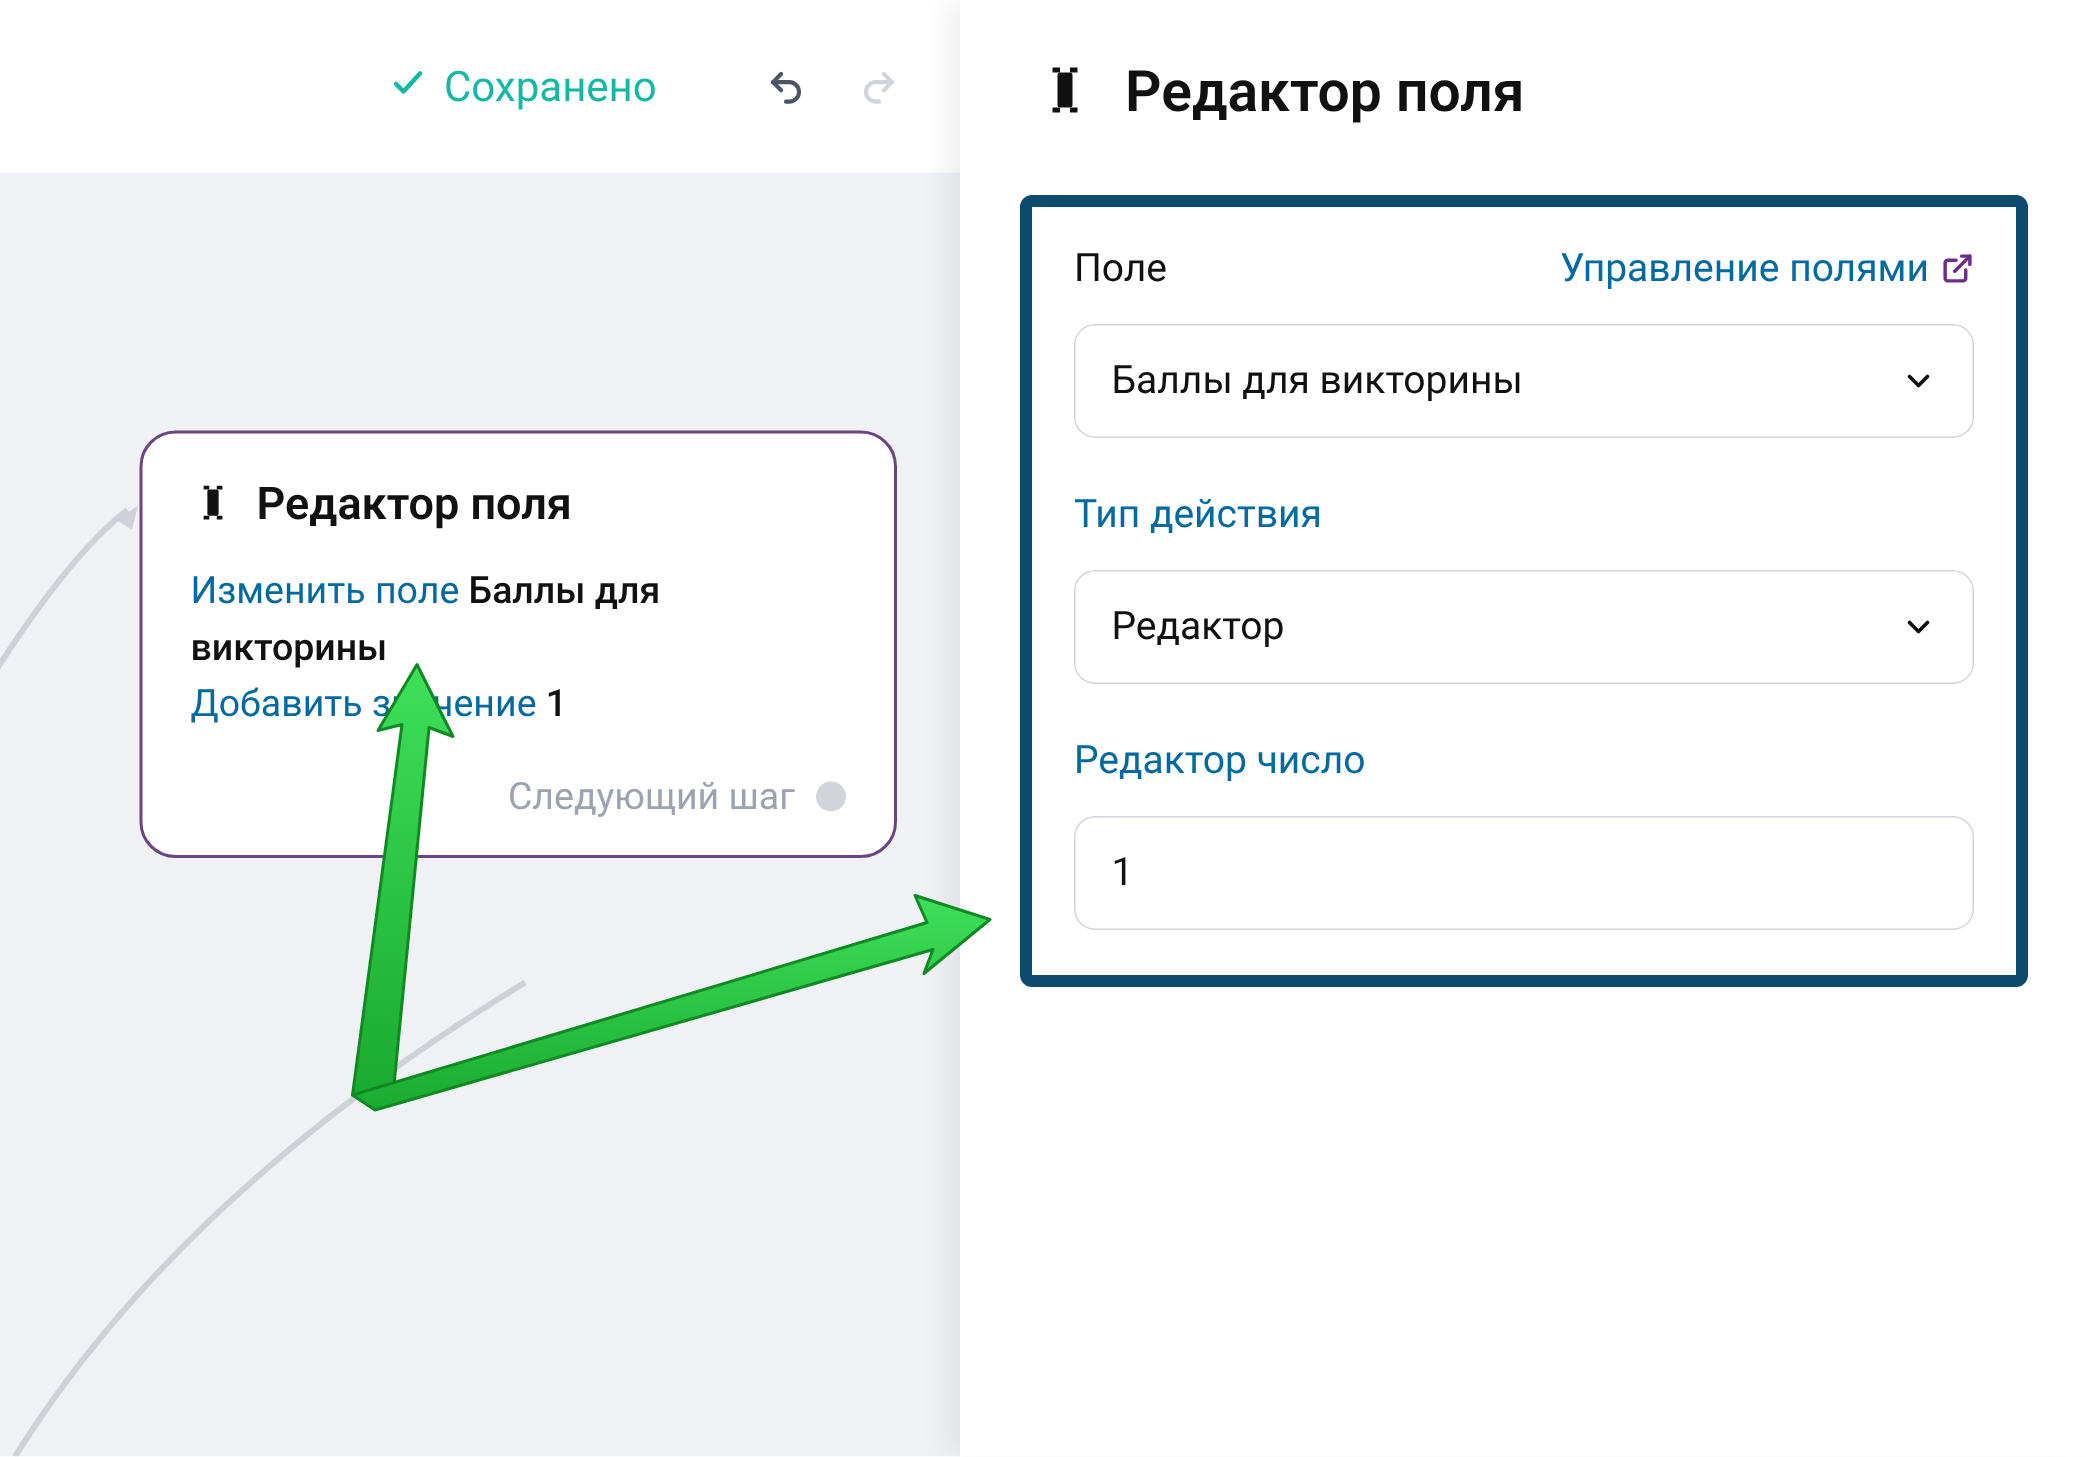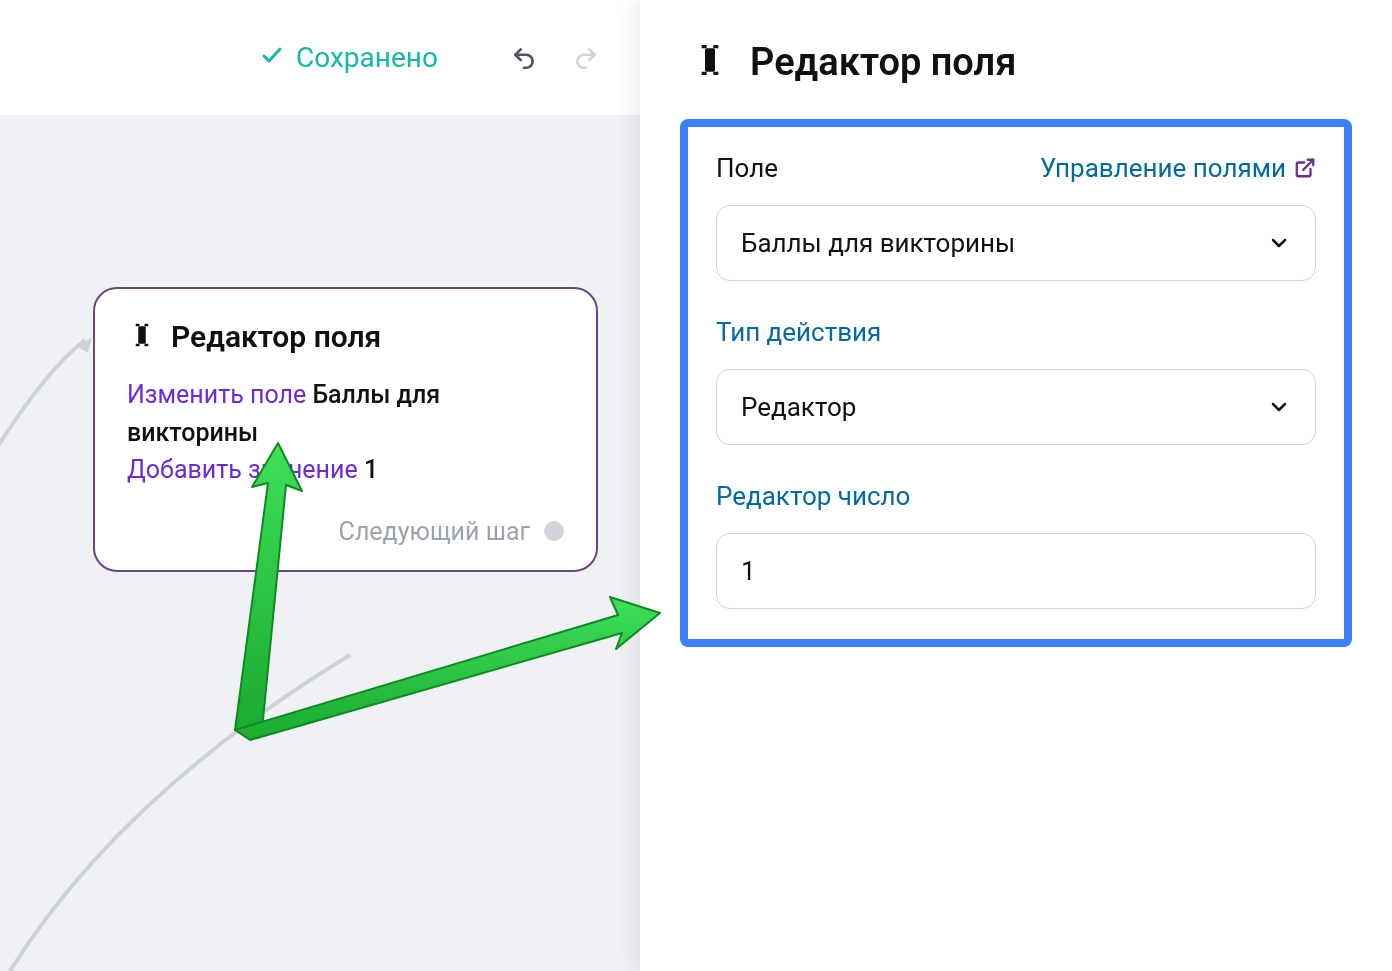--- a/index.html
+++ b/index.html
@@ -82,21 +82,21 @@
     .node-title {
       font-size: 30px;
       font-weight: 600;
       color: #111;
     }
     .node-body {
       font-size: 25px;
       line-height: 1.5;
       margin-bottom: 28px;
     }
-    .node-body .muted { color: #6d28d9; }
+    .node-body .muted { color: #0369a1; }
     .node-body .bold { color: #111; font-weight: 500; }
     .next-step {
       display: flex;
       align-items: center;
       justify-content: flex-end;
       gap: 14px;
       color: #9ca3af;
       font-size: 25px;
       text-align: right;
     }
@@ -144,22 +144,22 @@
       gap: 20px;
       padding: 40px 50px 30px;
     }
     .panel-header svg { width: 40px; height: 40px; }
     .panel-title {
       font-size: 38px;
       font-weight: 600;
       color: #111;
     }
     .highlight-box {
-      margin: 5px 40px;
-      border: 8px solid #3b82f6;
+      margin: 16px 40px;
+      border: 8px solid #0c4a6e;
       border-radius: 8px;
       padding: 26px 28px 30px;
     }
     .field-row {
       display: flex;
       justify-content: space-between;
       align-items: center;
       margin-bottom: 22px;
     }
     .field-label {

